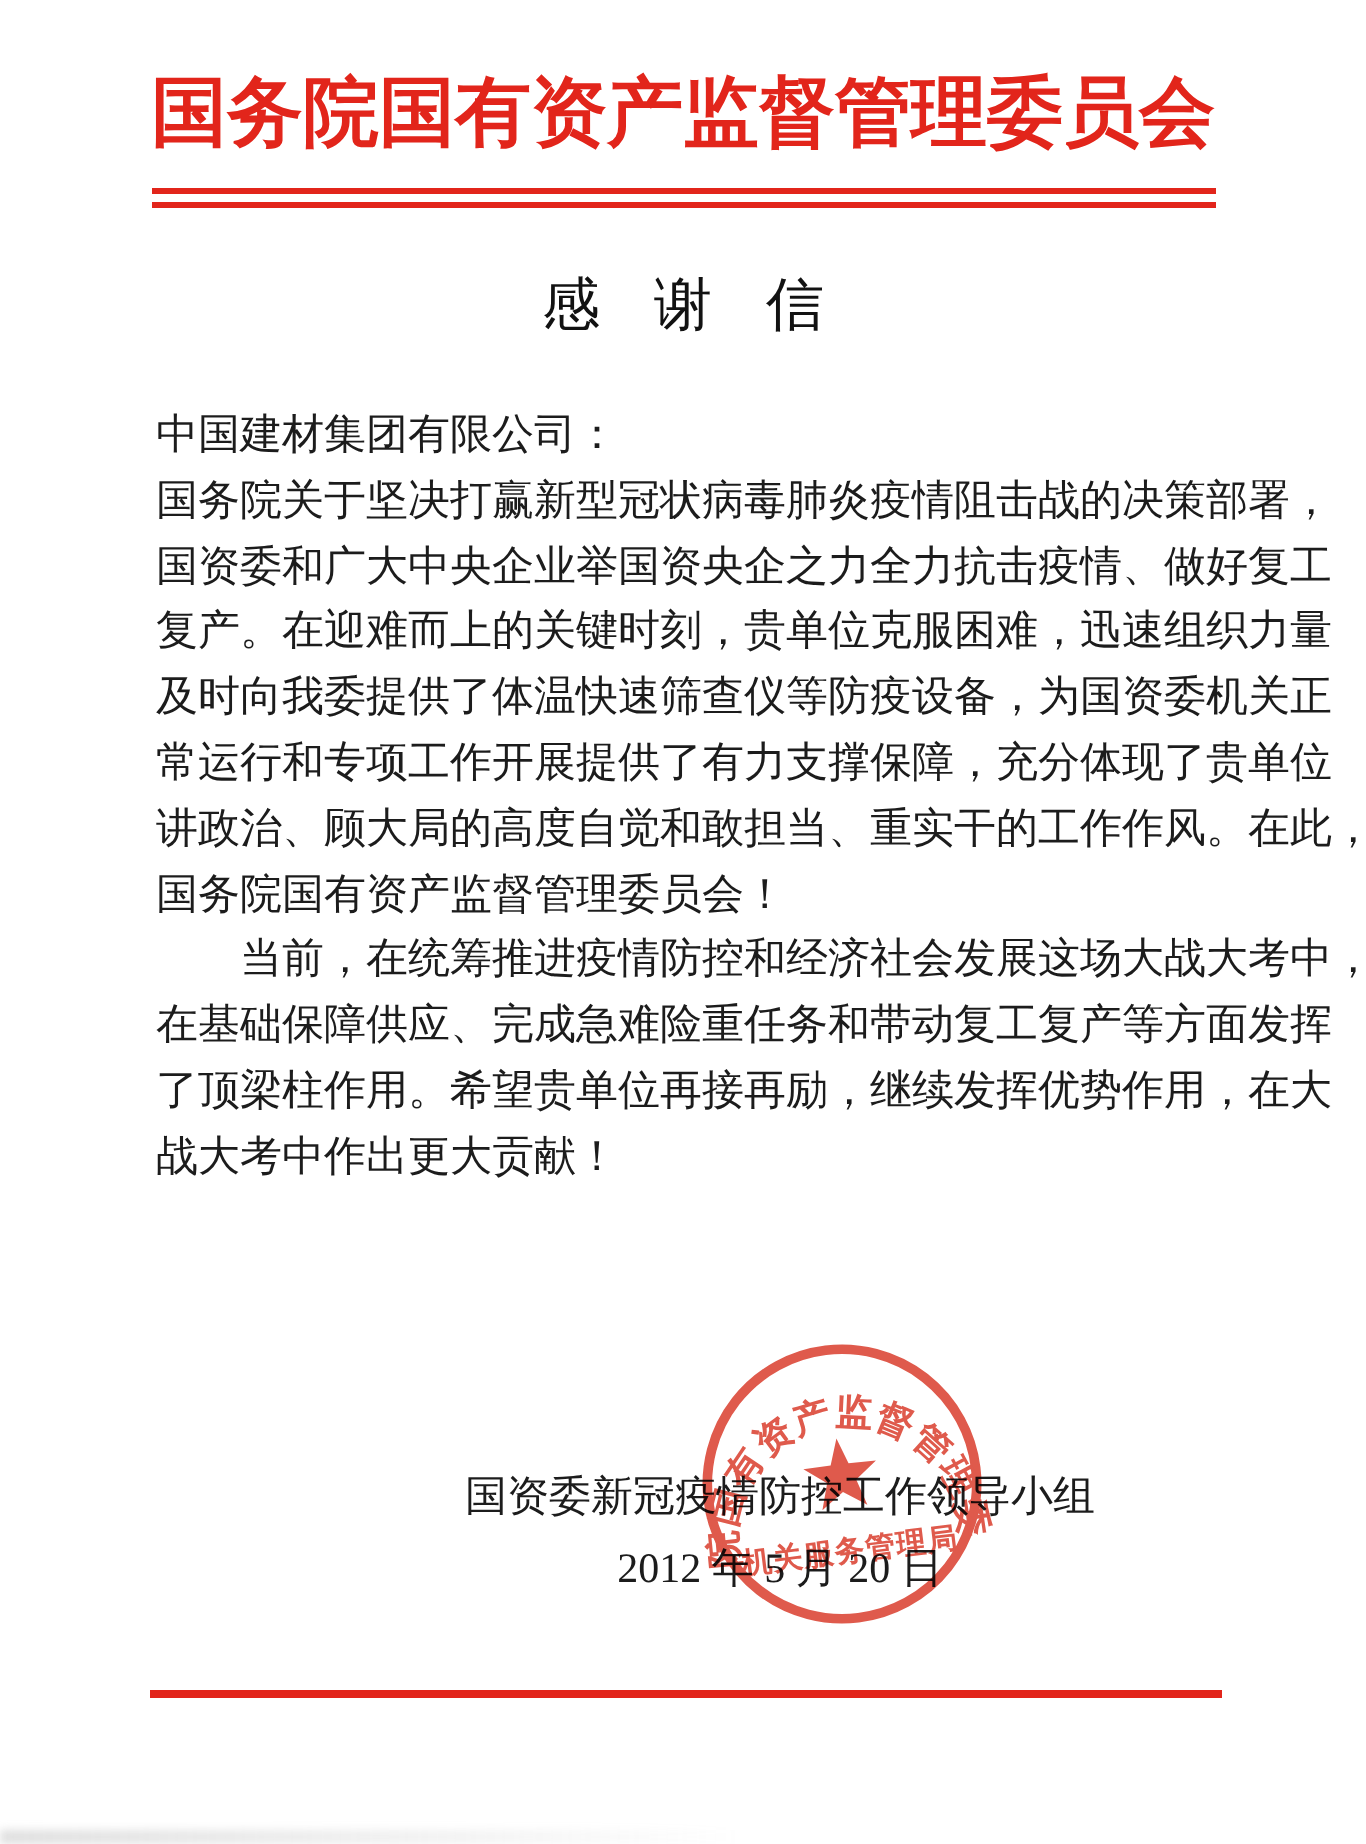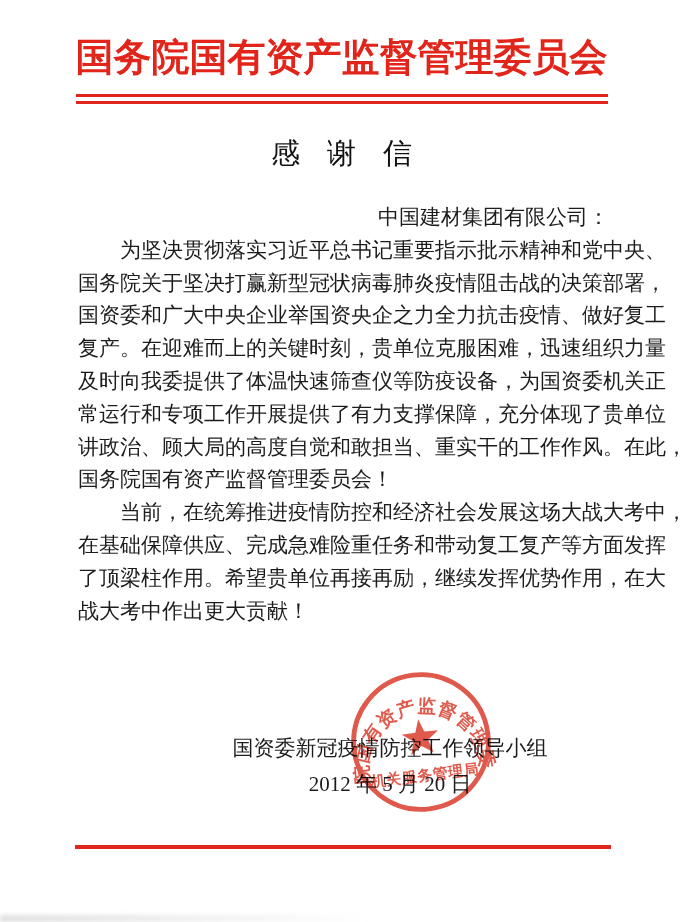--- a/index.html
+++ b/index.html
@@ -44,21 +44,21 @@
     letter-spacing:27px;
     text-indent:27px;
     white-space:nowrap;
   }
   
   .letter-body{
     position:absolute;top:201px;left:78px;width:531px;
     font-size:21px;line-height:32.8px;
     color:var(--ink);
   }
-  .letter-body .salutation{text-align:right;}
+  .letter-body .salutation{text-align:left;}
   .letter-body .line{
     width:100%;
     text-align:justify;
     text-align-last:justify;
     white-space:nowrap;
   }
   .letter-body .line.indent{text-indent:42px;}
   .letter-body .line.short{
     text-align:left;text-align-last:left;
   }
@@ -97,21 +97,20 @@
 <div class="sheet">
 
   <div class="org-title">国务院国有资产监督管理委员会</div>
 
   <div class="double-rule"></div>
 
   <div class="doc-title">感谢信</div>
 
   <div class="letter-body">
     <div class="salutation">中国建材集团有限公司：</div>
-    <div class="line indent">为坚决贯彻落实习近平总书记重要指示批示精神和党中央、</div>
     <div class="line">国务院关于坚决打赢新型冠状病毒肺炎疫情阻击战的决策部署，</div>
     <div class="line">国资委和广大中央企业举国资央企之力全力抗击疫情、做好复工</div>
     <div class="line">复产。在迎难而上的关键时刻，贵单位克服困难，迅速组织力量</div>
     <div class="line">及时向我委提供了体温快速筛查仪等防疫设备，为国资委机关正</div>
     <div class="line">常运行和专项工作开展提供了有力支撑保障，充分体现了贵单位</div>
     <div class="line">讲政治、顾大局的高度自觉和敢担当、重实干的工作作风。在此，</div>
     <div class="line short">国务院国有资产监督管理委员会！</div>
     <div class="line indent">当前，在统筹推进疫情防控和经济社会发展这场大战大考中，</div>
     <div class="line">在基础保障供应、完成急难险重任务和带动复工复产等方面发挥</div>
     <div class="line">了顶梁柱作用。希望贵单位再接再励，继续发挥优势作用，在大</div>

